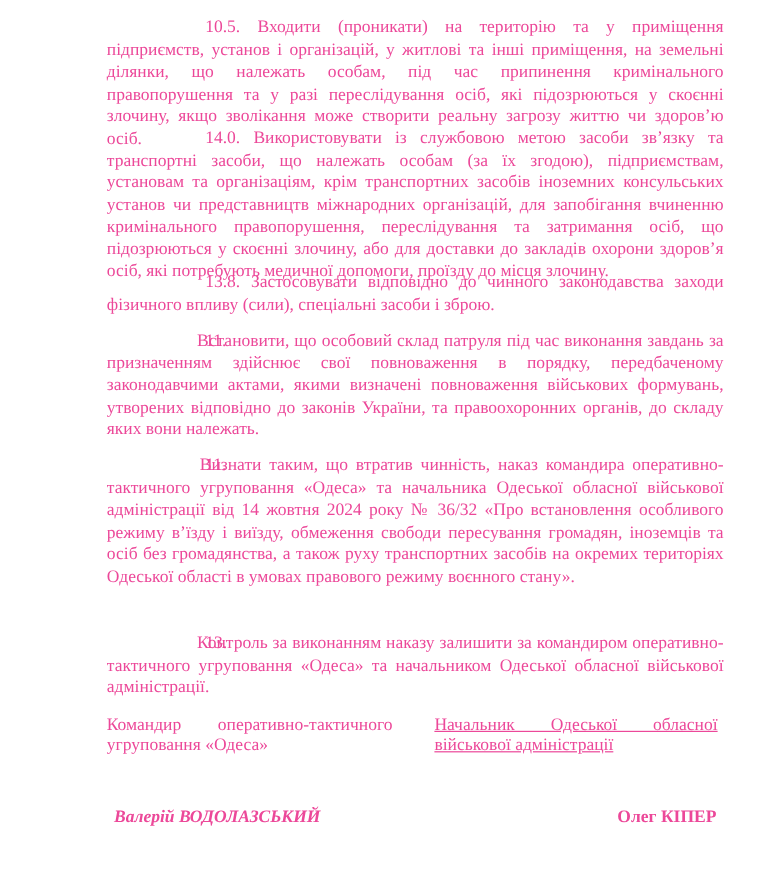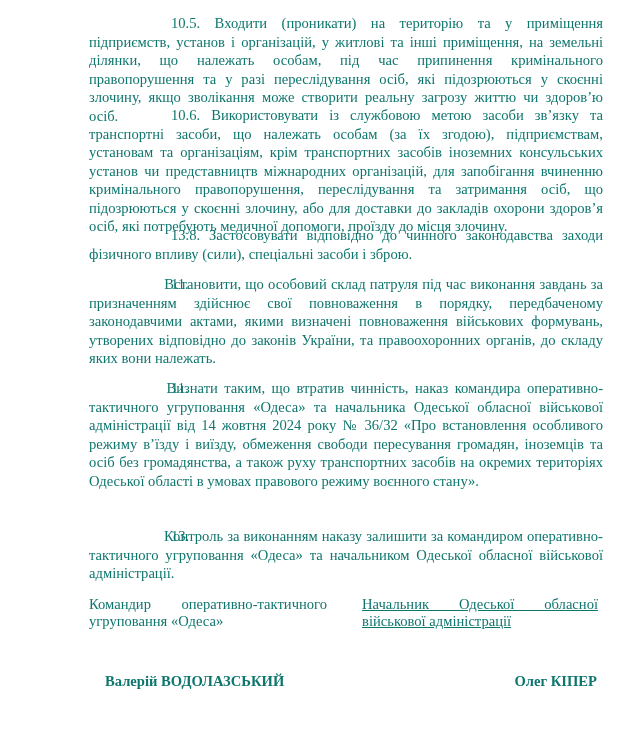--- a/index.html
+++ b/index.html
@@ -1,52 +1,52 @@
 <!DOCTYPE html>
 <html><head>
   <meta charset="utf-8">
   <style>
     html, body { margin: 0; padding: 0; background: #ffffff; }
     body { width: 632px; height: 742px; position: relative; overflow: hidden; }
     .page {
       position: absolute; left: 0; top: 0; width: 632px; height: 742px;
       font-family: "Liberation Serif", "DejaVu Serif", serif;
-      font-size: 14.6px; line-height: 18.5px; color: #0f766e;
+      font-size: 14.6px; line-height: 18.5px; color: #ec4899;
     }
     .para {
       position: absolute; left: 89px; width: 514px;
       text-align: justify; text-align-last: left;
       margin: 0;
     }
     .para .num { display: inline-block; }
     .indent { text-indent: 41px; }
     .sig {
       position: absolute; top: 584px; width: 238px;
       text-align: justify; text-align-last: left; line-height: 17px; margin-top: 12px;
     }
     .sig-left { left: 89px; }
     .sig-right { left: 362px; width: 236px; text-decoration: underline; }
     .name {
       position: absolute; top: 672px; font-weight: bold;
     }
-    .name-left { left: 105px; }
+    .name-left { left: 95px; font-style: italic; }
     .name-right { right: 35px; }
   </style>
 </head>
 <body>
 
 <div class="page">
 
   <p class="para indent" style="top:14px;">
     <span class="num">10.5.</span>
     <span>Входити (проникати) на територію та у приміщення підприємств, установ і організацій, у житлові та інші приміщення, на земельні ділянки, що належать особам, під час припинення кримінального правопорушення та у разі переслідування осіб, які підозрюються у скоєнні злочину, якщо зволікання може створити реальну загрозу життю чи здоров’ю осіб.</span>
   </p>
 
   <p class="para indent" style="top:106px;">
-    <span class="num">10.6.</span>
+    <span class="num">14.0.</span>
     <span>Використовувати із службовою метою засоби зв’язку та транспортні засоби, що належать особам (за їх згодою), підприємствам, установам та організаціям, крім транспортних засобів іноземних консульських установ чи представництв міжнародних організацій, для запобігання вчиненню кримінального правопорушення, переслідування та затримання осіб, що підозрюються у скоєнні злочину, або для доставки до закладів охорони здоров’я осіб, які потребують медичної допомоги, проїзду до місця злочину.</span>
   </p>
 
   <p class="para indent" style="top:226px;">
     <span class="num">13.8.</span>
     <span>Застосовувати відповідно до чинного законодавства заходи фізичного впливу (сили), спеціальні засоби і зброю.</span>
   </p>
 
   <p class="para indent" style="top:275px;">
     <span class="num" style="width:30px;">11.</span>

